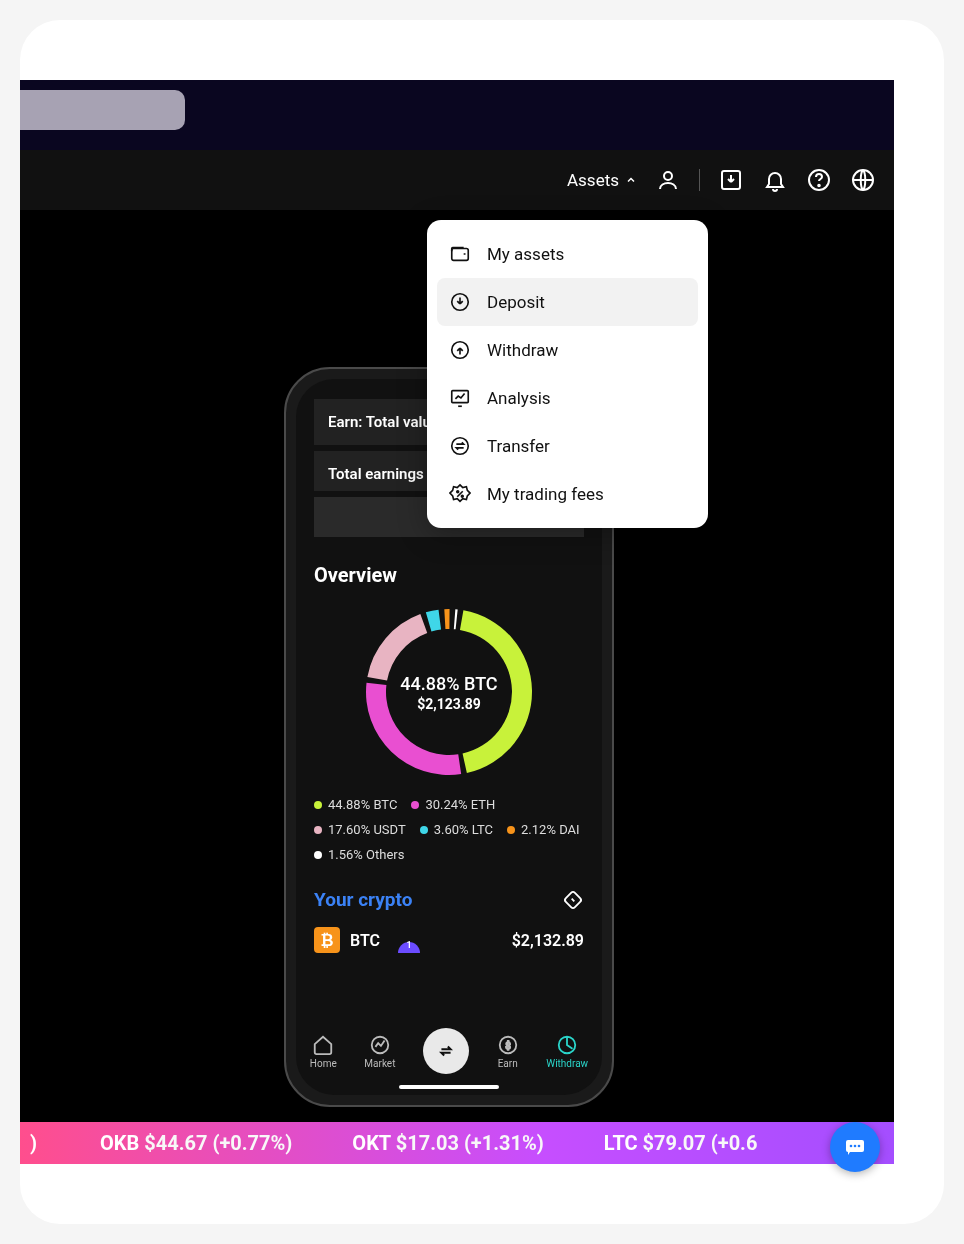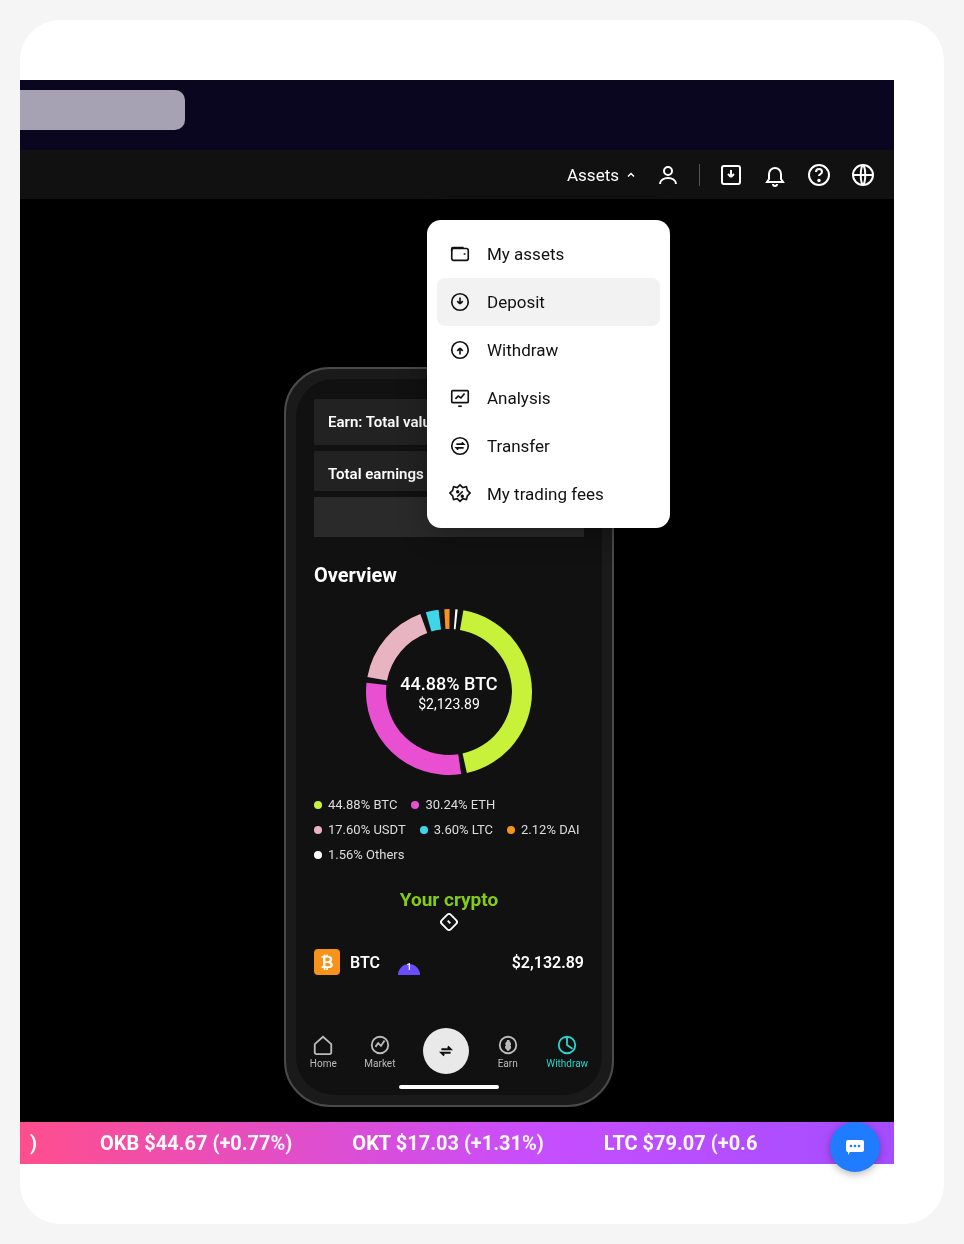--- a/index.html
+++ b/index.html
@@ -38,21 +38,21 @@
     left: 0;
     width: 165px;
     height: 40px;
     background: #a7a2b3;
     border-radius: 0 10px 10px 0;
   }
   
   .topnav {
     position: absolute;
     top: 130px; left: 0; right: 50px;
-    height: 49px;
+    height: 60px;
     background: #111;
     display: flex;
     justify-content: flex-end;
     align-items: center;
     gap: 18px;
     padding-right: 18px;
     color: #fff;
   }
   .assets-btn {
     display: flex; align-items: center; gap: 6px;
@@ -64,21 +64,21 @@
     cursor: pointer;
   }
   .nav-sep {
     width: 1px; height: 22px; background: #555;
   }
   
   .dropdown {
     position: absolute;
     top: 200px;
     left: 407px;
-    width: 243px;
+    width: 281px;
     background: #fff;
     border-radius: 14px;
     padding: 10px 10px;
     box-shadow: 0 6px 30px rgba(0,0,0,.3);
     z-index: 100;
   }
   .dd-item {
     display: flex; align-items: center; gap: 16px;
     padding: 13px 12px;
     border-radius: 8px;
@@ -135,33 +135,32 @@
     width: 190px; height: 190px;
     margin: 6px auto 10px;
   }
   .donut-center {
     position: absolute; inset: 0;
     display: flex; flex-direction: column;
     align-items: center; justify-content: center;
     color: #fff;
   }
   .donut-center .l1 { font-size: 18px; font-weight: 500; }
-  .donut-center .l2 { font-size: 14px; font-weight: 400; margin-top: 2px; }
+  .donut-center .l2 { font-size: 14px; font-weight: 700; margin-top: 2px; }
   .legend {
     margin: 6px 18px 0;
     font-size: 13px; color: #ddd;
     display: flex; flex-wrap: wrap; gap: 10px 14px;
   }
   .leg { display: flex; align-items: center; gap: 6px; white-space: nowrap; }
   .dot { width: 8px; height: 8px; border-radius: 50%; }
   .your-crypto {
     margin: 26px 18px 0;
     display: flex; align-items: center; justify-content: space-between;
-    color: #84cc16;
-    flex-direction: column;
+    color: #3b82f6;
   }
   .your-crypto h3 { font-size: 19px; font-weight: 700; }
   .crypto-row {
     margin: 16px 18px 0;
     display: flex; align-items: center; justify-content: space-between;
     color: #fff; font-size: 16px; font-weight: 600;
   }
   .crypto-left { display:flex; align-items:center; gap:10px; }
   .btc-badge {
     width: 26px; height: 26px; background: #f7931a; border-radius: 4px;

